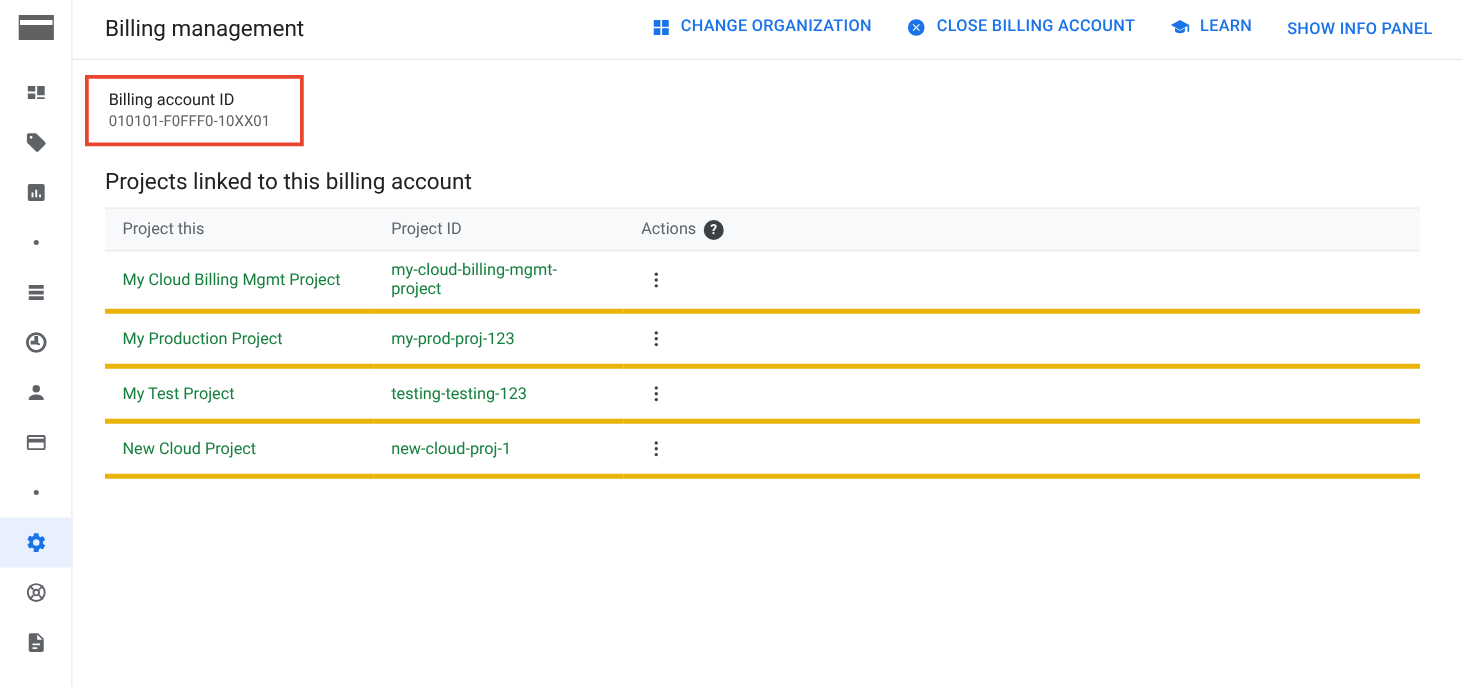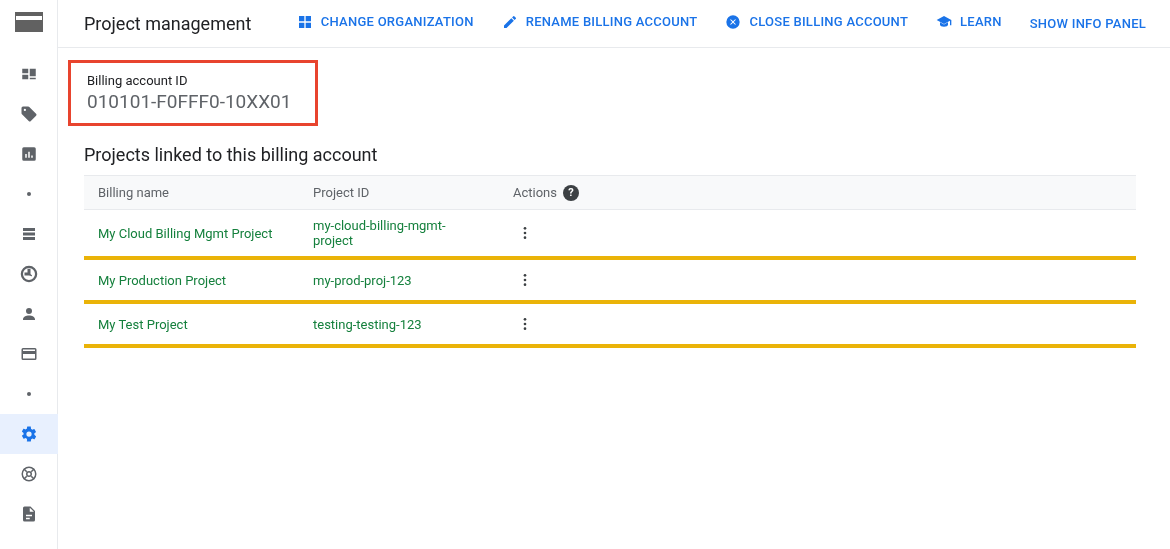--- a/index.html
+++ b/index.html
@@ -100,21 +100,21 @@
     display: inline-block;
     padding: 10px 24px 10px 16px;
     margin-left: 10px;
   }
   .billing-id-label {
     font-size: 13px;
     color: #202124;
     margin-bottom: 2px;
   }
   .billing-id-value {
-    font-size: 19px;
+    font-size: 12px;
     color: #5f6368;
   }
   .section-title {
     font-size: 18px;
     font-weight: 400;
     margin: 0 0 10px 26px;
   }
   .table-wrap {
     margin-left: 26px;
     margin-right: 10px;
@@ -233,37 +233,29 @@
     </div>
     <div class="sidebar-item">
       <svg viewBox="0 0 24 24">
           <path d="M14 2H6a2 2 0 00-2 2v16a2 2 0 002 2h12a2 2 0 002-2V8l-6-6zm-1 7V3.5L18.5 9H13zm-5 4h8v2H8v-2zm0 4h5v2H8v-2z"></path>
         </svg>
     </div>
   </nav>
 
   <div class="main">
     <div class="header">
-      <div class="page-title">Project management</div>
+      <div class="page-title">Billing management</div>
       <div class="header-actions">
         <div class="header-action">
           <span>
             <svg viewBox="0 0 24 24">
                 <path d="M3 3h8v8H3V3zm10 0h8v8h-8V3zM3 13h8v8H3v-8zm10 0h8v8h-8v-8z"></path>
               </svg>
           </span>
           <span>CHANGE ORGANIZATION</span>
-        </div>
-        <div class="header-action">
-          <span>
-            <svg viewBox="0 0 24 24">
-                <path d="M3 17.25V21h3.75l11-11-3.75-3.75-11 11zM20.71 7.04a1 1 0 000-1.41l-2.34-2.34a1 1 0 00-1.41 0L15.13 5.12l3.75 3.75 1.83-1.83z"></path>
-              </svg>
-          </span>
-          <span>RENAME BILLING ACCOUNT</span>
         </div>
         <div class="header-action">
           <span>
             <svg viewBox="0 0 24 24">
                 <path d="M12 2a10 10 0 1010 10A10 10 0 0012 2zm4.3 13.3l-1 1L12 13l-3.3 3.3-1-1L11 12 7.7 8.7l1-1L12 11l3.3-3.3 1 1L13 12z"></path>
               </svg>
           </span>
           <span>CLOSE BILLING ACCOUNT</span>
         </div>
         <div class="header-action">
@@ -285,21 +277,21 @@
         <div class="billing-id-label">Billing account ID</div>
         <div class="billing-id-value">010101-F0FFF0-10XX01</div>
       </div>
 
       <h2 class="section-title">Projects linked to this billing account</h2>
 
       <div class="table-wrap">
         <table>
           <thead>
             <tr>
-              <th class="col-name">Billing name</th>
+              <th class="col-name">Project this</th>
               <th class="col-id">Project ID</th>
               <th class="col-actions">
                 <div class="actions-th">
                   <span>Actions</span>
                   <span class="help-icon">?</span>
                 </div>
               </th>
             </tr>
           </thead>
           <tbody id="tbody">
@@ -329,18 +321,29 @@
                 <td>My Test Project</td>
                 <td>testing-testing-123</td>
                 <td><span class="kebab">
                     <svg viewBox="0 0 24 24">
                       <circle cx="12" cy="5" r="2"></circle>
                       <circle cx="12" cy="12" r="2"></circle>
                       <circle cx="12" cy="19" r="2"></circle>
                     </svg>
                   </span></td>
               </tr>
+              <tr>
+                <td>New Cloud Project</td>
+                <td>new-cloud-proj-1</td>
+                <td><span class="kebab">
+                    <svg viewBox="0 0 24 24">
+                      <circle cx="12" cy="5" r="2"></circle>
+                      <circle cx="12" cy="12" r="2"></circle>
+                      <circle cx="12" cy="19" r="2"></circle>
+                    </svg>
+                  </span></td>
+              </tr>
             </tbody>
         </table>
       </div>
     </div>
   </div>
 </div>
 
 </body></html>

